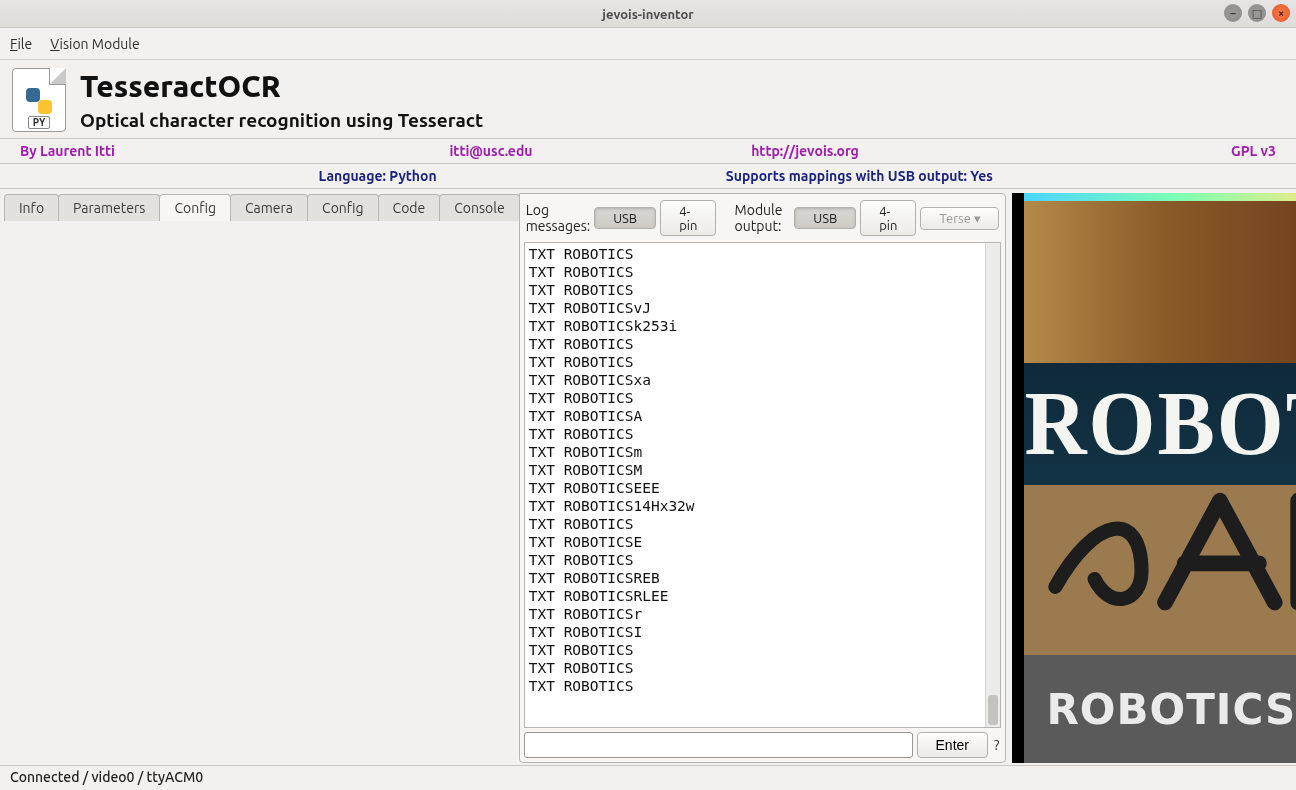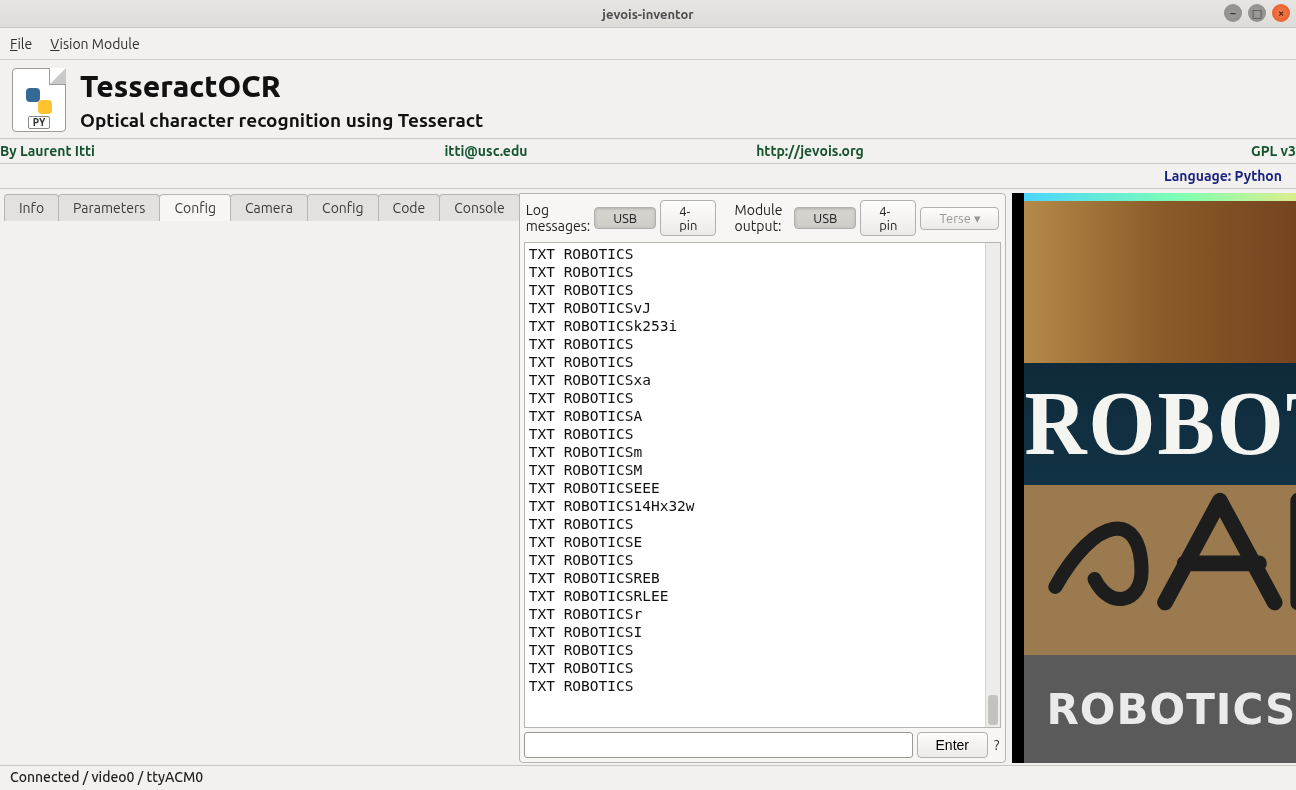--- a/index.html
+++ b/index.html
@@ -16,21 +16,21 @@
   .header{padding:8px 12px 6px 12px;display:flex;gap:14px;align-items:center;}
   .pyicon{width:54px;height:64px;border:1px solid #9a9a9a;border-radius:4px;background:#fff;position:relative;display:flex;flex-direction:column;align-items:center;justify-content:flex-end;padding-bottom:2px;}
   .pyicon::after{content:"";position:absolute;right:-1px;top:-1px;width:16px;height:16px;background:linear-gradient(135deg,#fff 48%,#c9c9c9 52%);border-left:1px solid #9a9a9a;border-bottom:1px solid #9a9a9a;}
   .pyglyph{width:26px;height:26px;position:relative;}
   .pyglyph .b,.pyglyph .y{position:absolute;width:14px;height:14px;border-radius:4px;}
   .pyglyph .b{background:#366A96;left:0;top:0;}
   .pyglyph .y{background:#FFC331;right:0;bottom:0;}
   .pylabel{font-size:10px;font-weight:bold;color:#2a2a2a;border:1px solid #888;padding:0 4px;border-radius:2px;margin-top:2px;}
   .hdrtxt h1{font-size:30px;font-weight:800;color:#111;}
   .hdrtxt h2{font-size:19px;font-weight:700;color:#111;margin-top:6px;}
-  .metarow{display:flex;font-size:14px;font-weight:600;color:#14532d;border-top:1px solid #c9c7c4;padding:4px 0;}
+  .metarow{display:flex;font-size:14px;font-weight:600;color:#a21caf;border-top:1px solid #c9c7c4;padding:4px 20px;}
   .metarow>div{flex:1;}
   .metarow>div:nth-child(2){text-align:center;}
   .metarow>div:nth-child(3){text-align:center;}
   .metarow>div:nth-child(4){text-align:right;}
   .bluerow{display:flex;font-size:14px;font-weight:700;color:#1a237e;border-top:1px solid #c9c7c4;border-bottom:1px solid #c9c7c4;padding:4px 14px;}
   .bluerow>div:nth-child(1){flex:1;text-align:right;}
   .bluerow>div:nth-child(2){flex:2;text-align:center;}
   .bluerow>div:nth-child(3){flex:1.4;text-align:right;}
   .work{display:flex;height:576px;padding:4px 6px 2px 4px;gap:6px;}
   .leftcol{flex:0 0 648px;display:flex;flex-direction:row;}
@@ -95,20 +95,21 @@
 
 <div class="metarow">
   <div>By Laurent Itti</div>
   <div>itti@usc.edu</div>
   <div>http://jevois.org</div>
   <div>GPL v3</div>
 </div>
 
 <div class="bluerow">
   <div>Language: Python</div>
+  <div>Supports mappings with USB output: Yes</div>
 </div>
 
 <div class="work">
   <div class="leftcol">
     <div class="tabs" id="tabbar">
         <div class="tab">Info</div>
         <div class="tab">Parameters</div>
         <div class="tab active">Config</div>
         <div class="tab">Camera</div>
         <div class="tab">Config</div>

